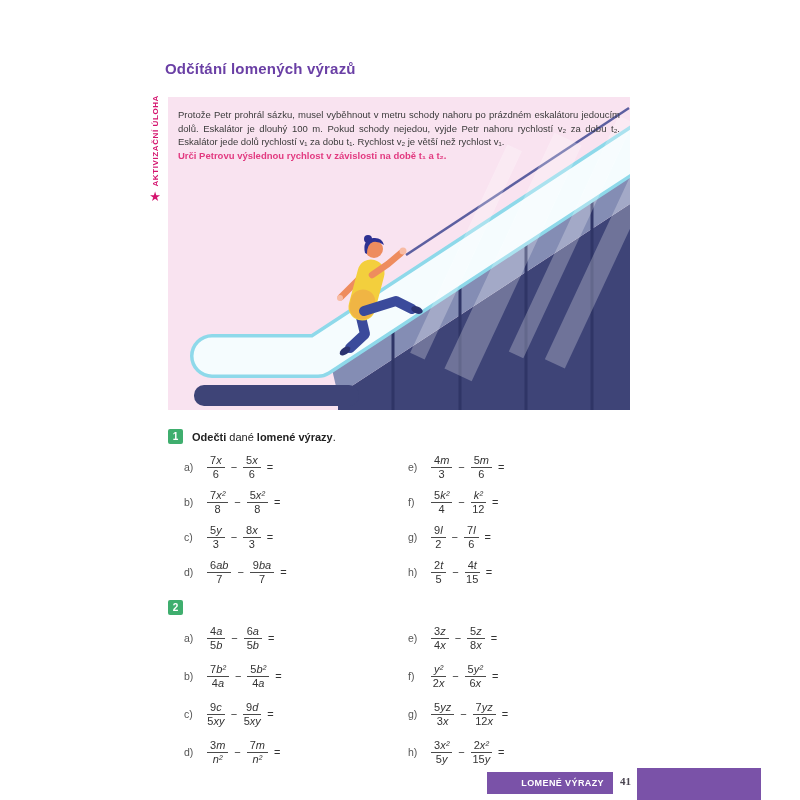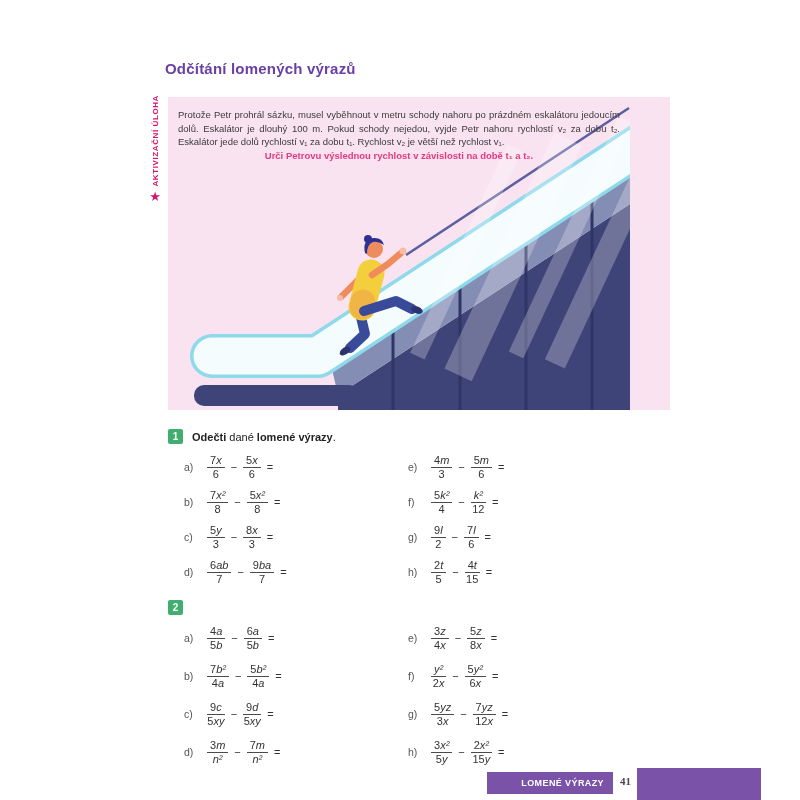--- a/index.html
+++ b/index.html
@@ -7,24 +7,24 @@
 
   
   .title{position:absolute;left:165px;top:50px;font-size:15px;font-weight:bold;color:#6a3fa5;letter-spacing:0.2px;}
 
   
   .act-label{position:absolute;left:147px;top:95px;width:16px;display:flex;flex-direction:column;align-items:center;}
   .act-label-text{writing-mode:vertical-rl;transform:rotate(180deg);font-size:8px;font-weight:bold;color:#d4136e;letter-spacing:0.6px;white-space:nowrap;}
   .act-label-star{margin-top:3px;font-size:13px;color:#d4136e;line-height:13px;}
 
   
-  .act-box{position:absolute;left:168px;top:97px;width:502px;height:313px;background:#f9e3f0;overflow:hidden;}
+  .act-box{position:absolute;left:168px;top:97px;width:462px;height:313px;background:#f9e3f0;overflow:hidden;}
   .act-illu{position:absolute;left:0;top:0;width:462px;height:313px;display:block;}
   .act-text{position:absolute;left:10px;top:11px;width:442px;font-size:9.5px;line-height:13.5px;color:#3a3a3a;text-align:justify;}
-  .act-q{position:relative;color:#e23a80;font-weight:bold;text-align:center;}
+  .act-q{position:relative;color:#e23a80;font-weight:bold;text-align:left;}
 
   
   .exercises{position:absolute;left:168px;top:429px;width:490px;}
   .exercise + .exercise{margin-top:16px;}
   .ex-head{display:flex;align-items:center;gap:9px;font-size:11px;color:#222;margin-bottom:11px;}
   .badge{flex:0 0 auto;width:15px;height:15px;background:#3fae6e;color:#fff;font-size:10px;font-weight:bold;display:flex;align-items:center;justify-content:center;border-radius:2px;}
   .probs{display:grid;grid-template-columns:224px auto;row-gap:11px;margin-left:16px;}
   .exercise:nth-of-type(2) .probs{row-gap:14px;}
   .prob{display:flex;align-items:center;font-size:11px;color:#333;height:24px;}
   .plabel{width:21px;color:#555;font-size:10.5px;}

